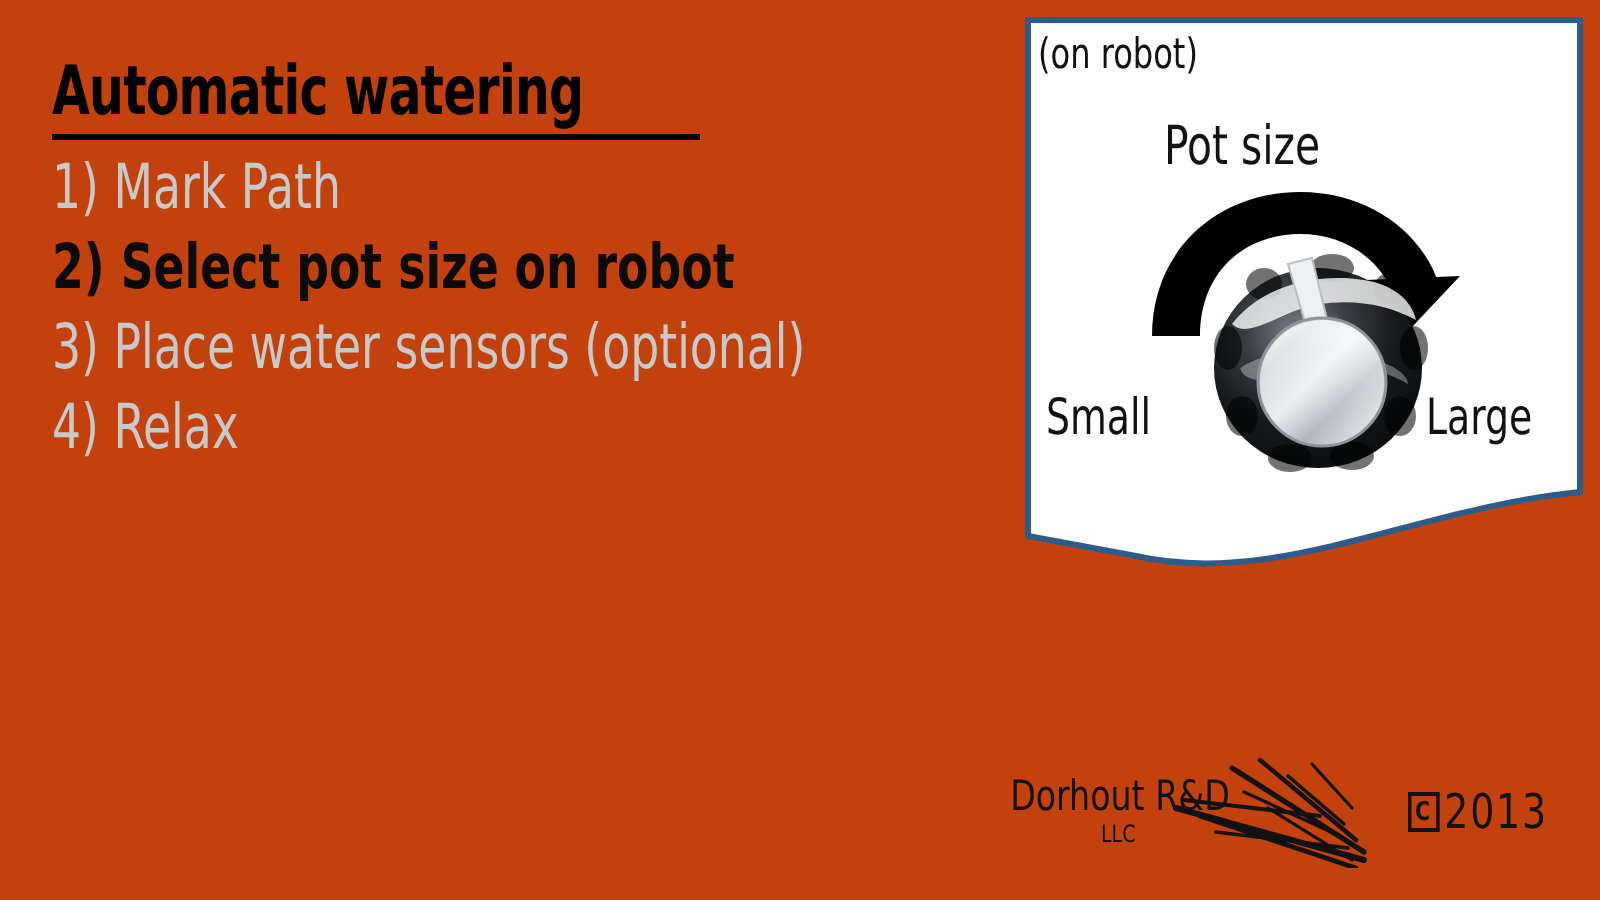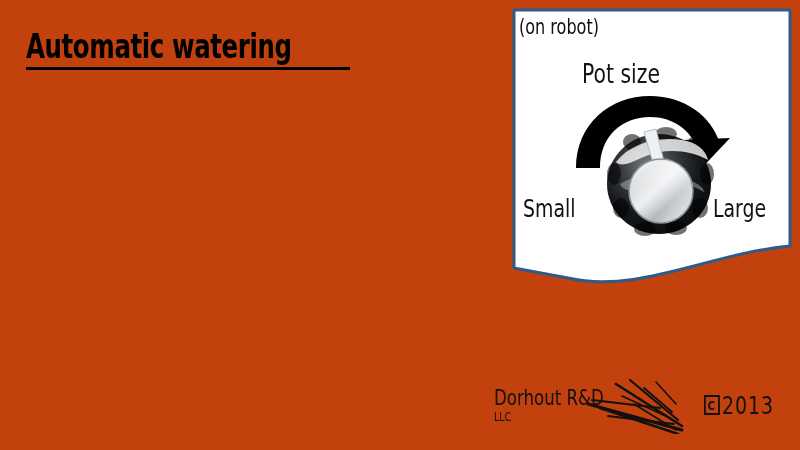--- a/index.html
+++ b/index.html
@@ -161,21 +161,21 @@
     left: 476px;
     top: 378px;
     width: 312px;
     height: 58px;
   }
   #logo-wordmark {
     position: absolute;
     left: 0px;
     top: 10px;
     width: 150px;
-    text-align: left;
+    text-align: center;
   }
   #logo-name {
     font-family: "DejaVu Sans Condensed", "Liberation Sans Narrow", "Liberation Sans", sans-serif;
     font-size: 21px;
     line-height: 21px;
     color: #111111;
     transform: scaleX(0.88);
     transform-origin: right center;
     white-space: nowrap;
     display: block;
@@ -225,20 +225,26 @@
 </head>
 <body>
 
 <div id="slide">
 
   <div id="content">
 
     <div id="slide-title">Automatic watering</div>
     <div id="title-rule"></div>
 
+    <ul id="step-list">
+      <li class="dim">1)  Mark Path</li>
+      <li class="active">2) Select pot size on robot</li>
+      <li class="dim">3) Place water sensors (optional)</li>
+      <li class="dim">4) Relax</li>
+    </ul>
 
   </div>
 
   <div id="robot-panel">
 
     <svg id="panel-svg" viewBox="0 0 288 290">
       <path d="M 6,8
                L 6,266
                L 60,276
                C 130,292 200,252 282,244

